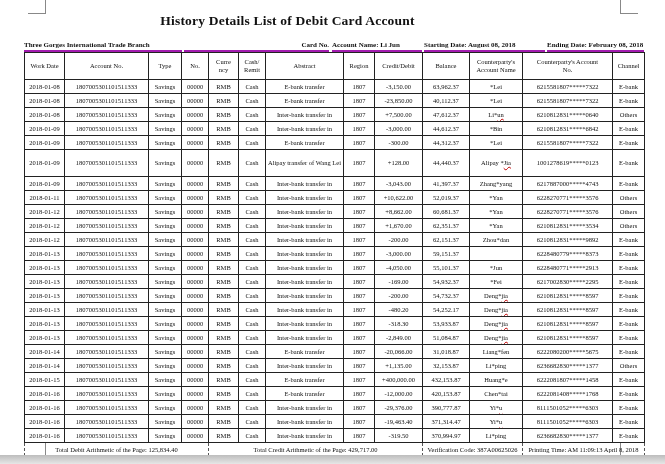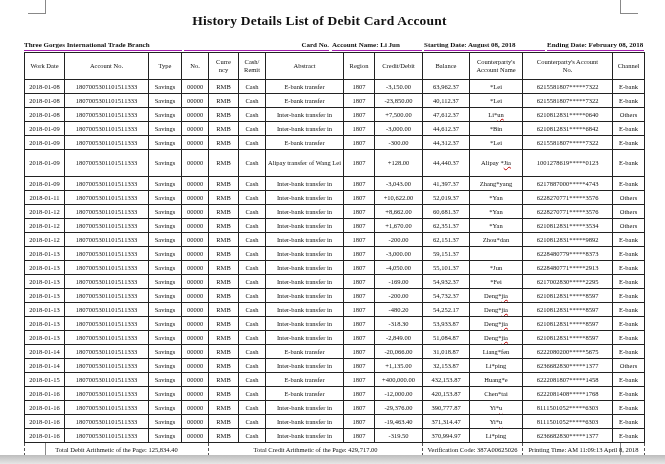--- a/index.html
+++ b/index.html
@@ -4,26 +4,26 @@
 <style>
   html,body{margin:0;padding:0;}
   body{
     width:665px;height:464px;position:relative;overflow:hidden;
     background:#ffffff;
     font-family:"Liberation Serif","DejaVu Serif",serif;
     color:#111;
   }
   .page-title{
     position:absolute;top:13px;left:0;width:575px;text-align:center;
-    font-size:13.5px;font-weight:bold;letter-spacing:0.2px;margin-left:32px;
+    font-size:13.5px;font-weight:bold;letter-spacing:0.2px;
   }
   .meta-line span{
     position:absolute;top:40px;display:block;
     font-size:7px;font-weight:bold;
-    border-bottom:1px solid #a21caf;height:10px;line-height:10px;
+    border-bottom:3px solid #a21caf;height:10px;line-height:10px;
     white-space:nowrap;overflow:hidden;
   }
   .m-branch{left:24px;width:158px;}
   .m-card{left:184px;width:145px;text-align:right;}
   .m-account{left:332px;width:90px;}
   .m-start{left:424px;width:121px;}
   .m-end{left:547px;width:97px;}
   table{
     position:absolute;left:24px;top:52px;width:620px;
     border-collapse:collapse;table-layout:fixed;

